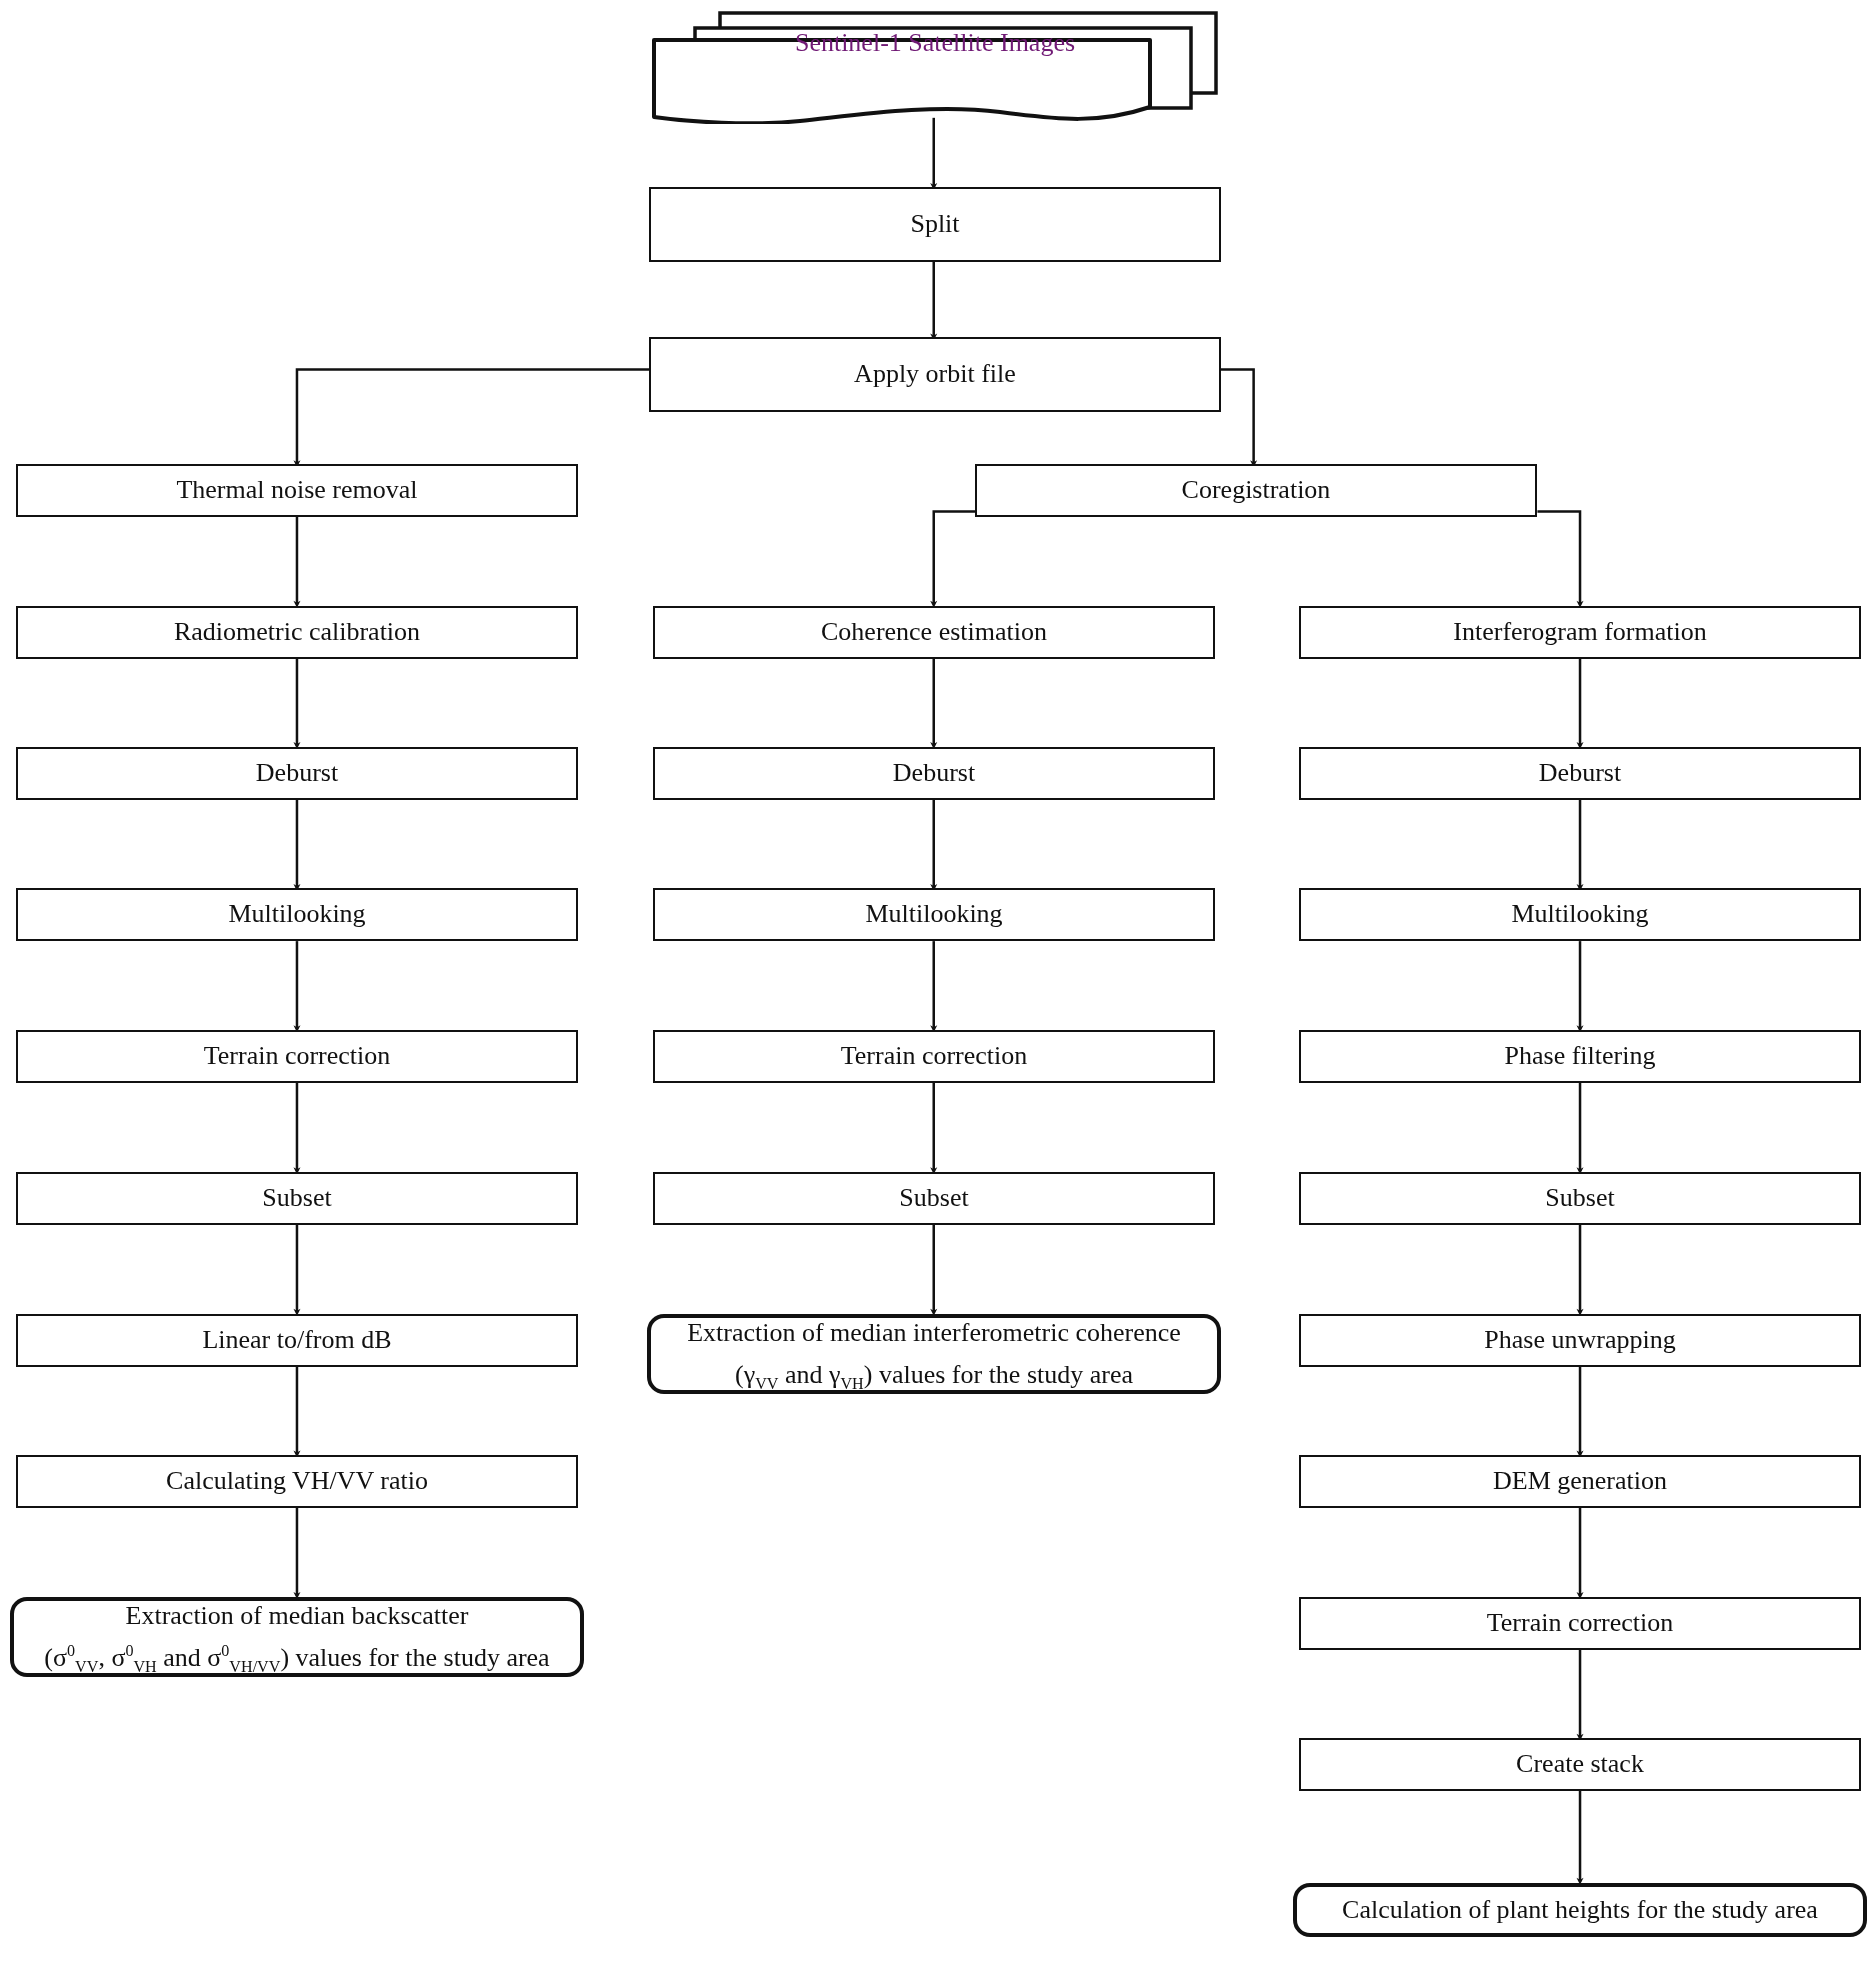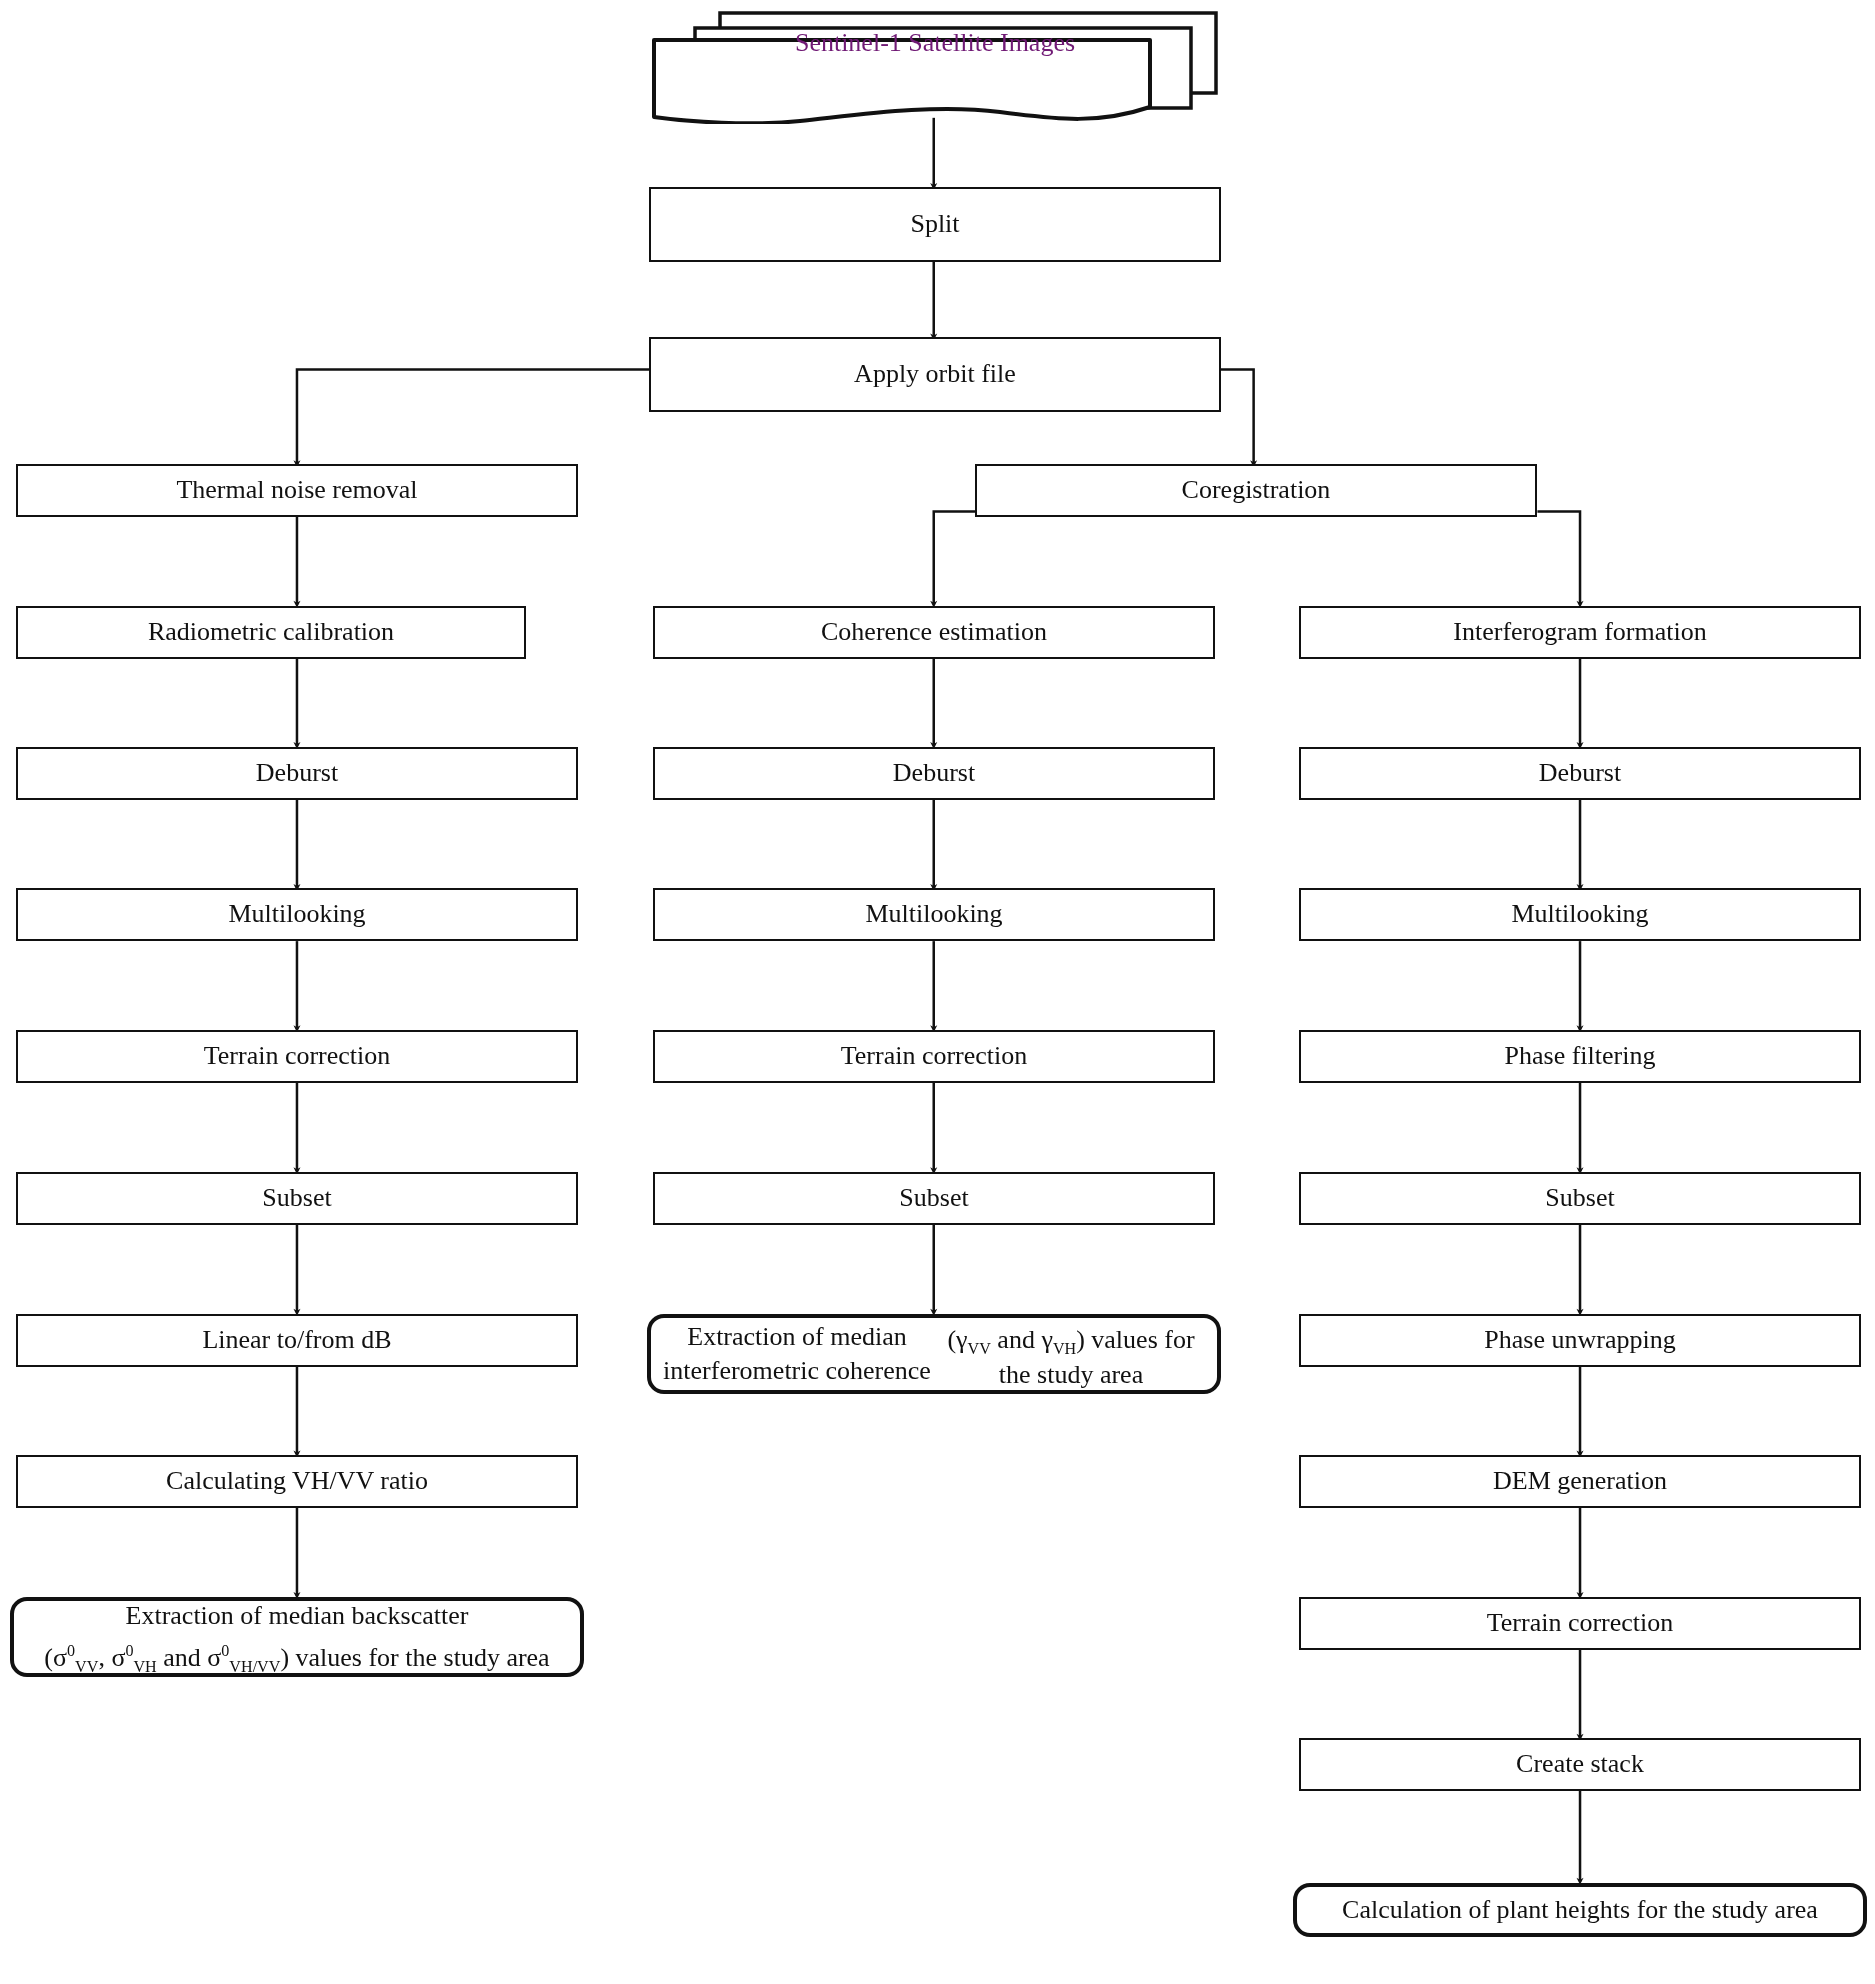--- a/index.html
+++ b/index.html
@@ -133,21 +133,21 @@
     <span class="txt">Split</span>
   </div>
 
   <div class="node" style="left:649px; top:337px; width:572px; height:75px;">
     <span class="txt">Apply orbit file</span>
   </div>
 
   <div class="node" style="left:16px; top:464px; width:562px; height:53px;">
     <span class="txt">Thermal noise removal</span>
   </div>
-  <div class="node" style="left:16px; top:606px; width:510px; height:53px;">
+  <div class="node" style="left:16px; top:606px; width:562px; height:53px;">
     <span class="txt">Radiometric calibration</span>
   </div>
   <div class="node" style="left:16px; top:747px; width:562px; height:53px;">
     <span class="txt">Deburst</span>
   </div>
   <div class="node" style="left:16px; top:888px; width:562px; height:53px;">
     <span class="txt">Multilooking</span>
   </div>
   <div class="node" style="left:16px; top:1030px; width:562px; height:53px;">
     <span class="txt">Terrain correction</span>
@@ -180,21 +180,21 @@
   <div class="node" style="left:653px; top:888px; width:562px; height:53px;">
     <span class="txt">Multilooking</span>
   </div>
   <div class="node" style="left:653px; top:1030px; width:562px; height:53px;">
     <span class="txt">Terrain correction</span>
   </div>
   <div class="node" style="left:653px; top:1172px; width:562px; height:53px;">
     <span class="txt">Subset</span>
   </div>
 
-  <div class="node rounded" style="left:647px; top:1314px; width:574px; height:80px; flex-direction:row;">
+  <div class="node rounded" style="left:647px; top:1314px; width:574px; height:80px; flex-direction:column;">
     <span class="txt">Extraction of median interferometric coherence</span>
     <span class="txt l2"><span>(γ</span><sub>VV</sub><span> and γ</span><sub>VH</sub><span>) values for the study area</span></span>
   </div>
 
   <div class="node" style="left:1299px; top:606px; width:562px; height:53px;">
     <span class="txt">Interferogram formation</span>
   </div>
   <div class="node" style="left:1299px; top:747px; width:562px; height:53px;">
     <span class="txt">Deburst</span>
   </div>

